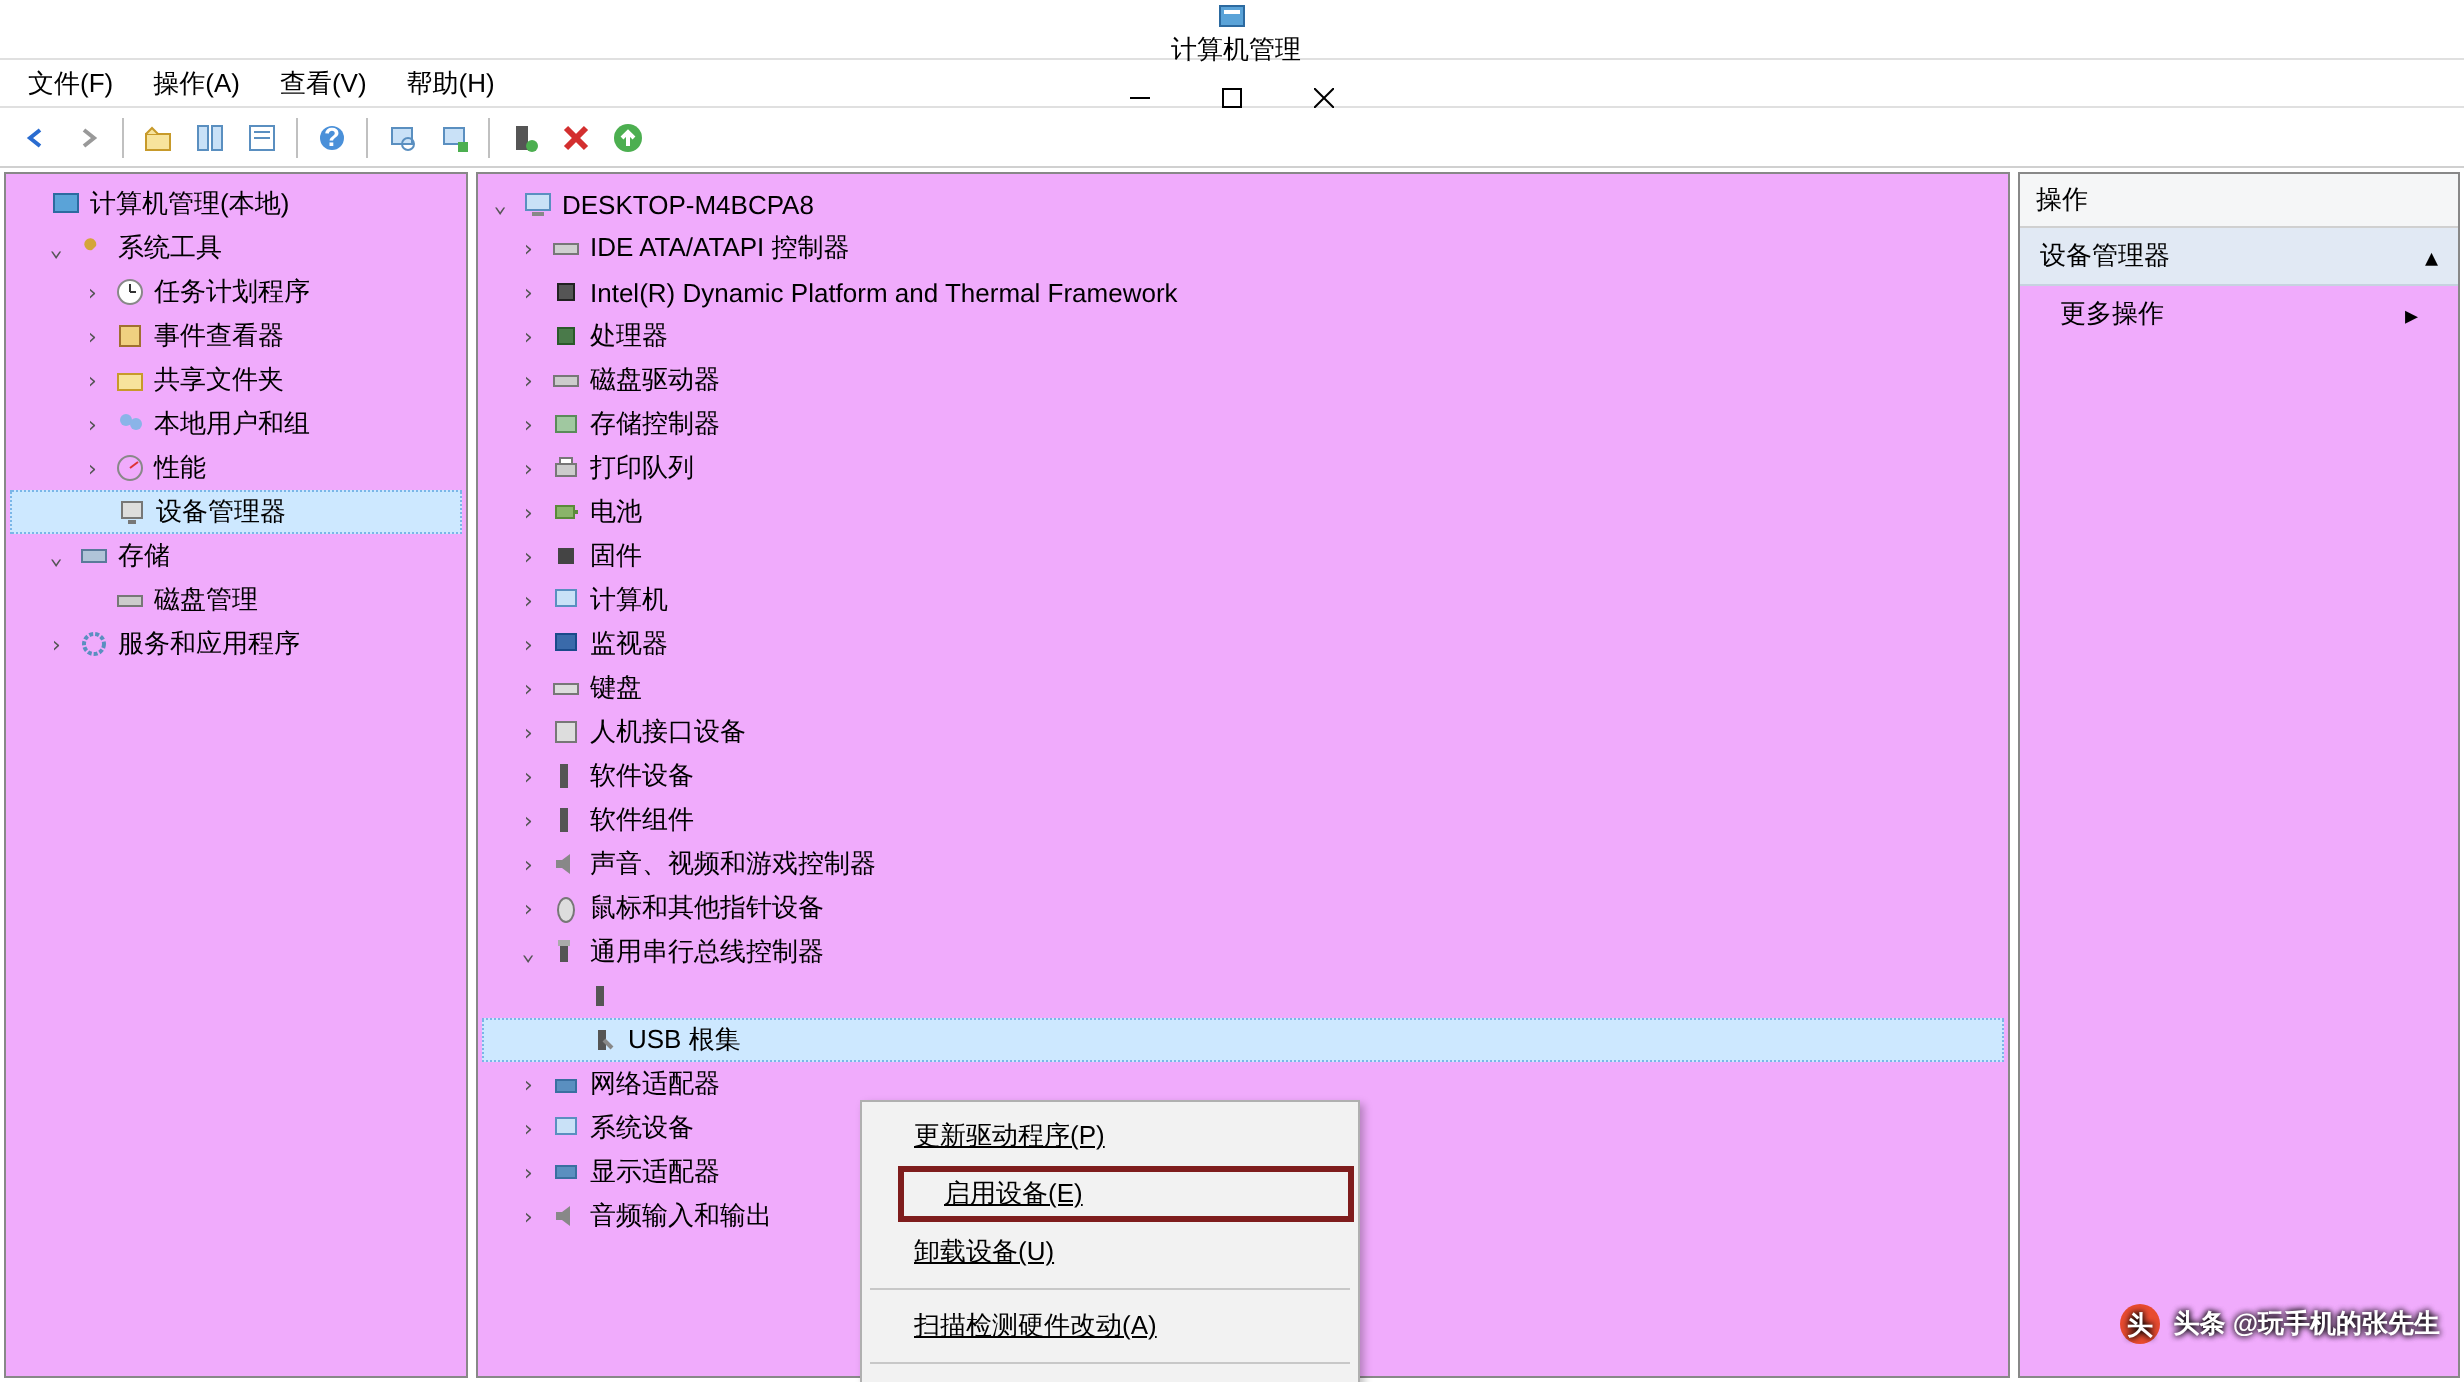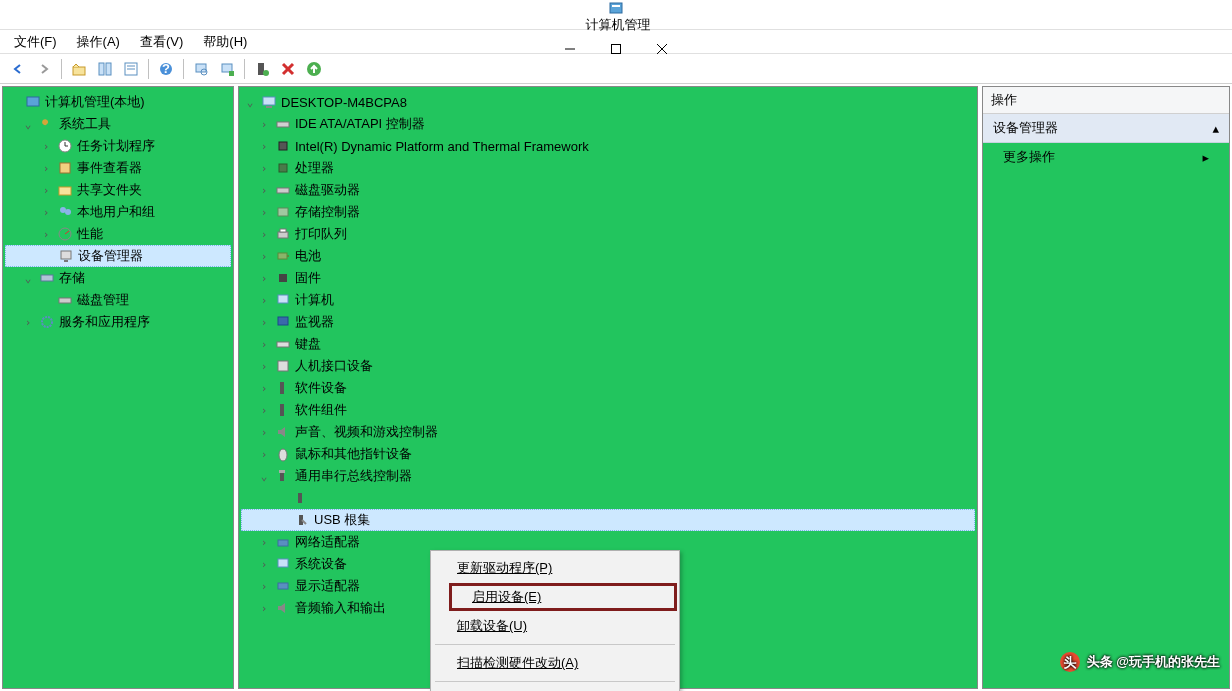--- a/index.html
+++ b/index.html
@@ -8,24 +8,24 @@
   .title-bar .icon { width: 16px; height: 16px; margin: 0 6px; }
   .title-bar .title { flex: 1; padding-left: 4px; }
   .title-bar .win-btns { display: flex; }
   .title-bar .win-btn { width: 46px; height: 30px; display: flex; align-items: center; justify-content: center; }
   .menu-bar { height: 24px; display: flex; align-items: center; padding: 0 10px; gap: 12px; border-bottom: 1px solid #e0e0e0; }
   .menu-item { padding: 2px 4px; }
   .toolbar { height: 30px; display: flex; align-items: center; padding: 0 6px; gap: 2px; border-bottom: 1px solid #d0d0d0; }
   .tool-btn { width: 24px; height: 24px; display: flex; align-items: center; justify-content: center; border: 1px solid transparent; border-radius: 2px; }
   .tool-sep { width: 1px; height: 20px; background: #c0c0c0; margin: 0 3px; }
   .main-area { display: flex; height: calc(691px - 84px); }
-  .panel { border: 1px solid #888; margin: 2px; background: #22c55e; overflow: auto; position: relative; }
+  .panel { border: 1px solid #888; margin: 2px; background: #f0abfc; overflow: auto; position: relative; }
   .left-panel { width: 232px; flex-shrink: 0; }
   .center-panel { flex: 1; }
-  .right-panel { width: 248px; flex-shrink: 0; }
+  .right-panel { width: 221px; flex-shrink: 0; }
   .right-panel h3 { font-size: 13px; font-weight: normal; padding: 4px 8px; border-bottom: 1px solid #d0d0d0; background: #f5f6f7; }
   .right-panel .action-head { background: #e1e9f4; padding: 5px 10px; display:flex; justify-content: space-between; align-items:center; border-bottom:1px solid #c7d2e0; }
   .right-panel .action-item { padding: 5px 20px; display:flex; justify-content: space-between; align-items:center; }
   .tree { padding: 4px 2px; }
   .tree-row { display: flex; align-items: center; height: 22px; white-space: nowrap; padding-right: 6px; }
   .tree-row.selected { background: #cde8ff; border: 1px dotted #7ab6e8; }
   .tree-row .expand { width: 14px; text-align: center; color: #555; font-size: 11px; font-family: Consolas, monospace; cursor: default; }
   .tree-row .tree-icon { width: 16px; height: 16px; margin: 0 4px; display: inline-flex; align-items: center; justify-content: center; }
   .indent-0 { padding-left: 2px; } .indent-1 { padding-left: 16px; } .indent-2 { padding-left: 34px; }
   .ctx-menu { position: absolute; background: #f2f2f2; border: 1px solid #b0b0b0; box-shadow: 2px 2px 4px rgba(0,0,0,.25); left: 430px; top: 550px; width: 250px; padding: 2px; z-index: 100; }

